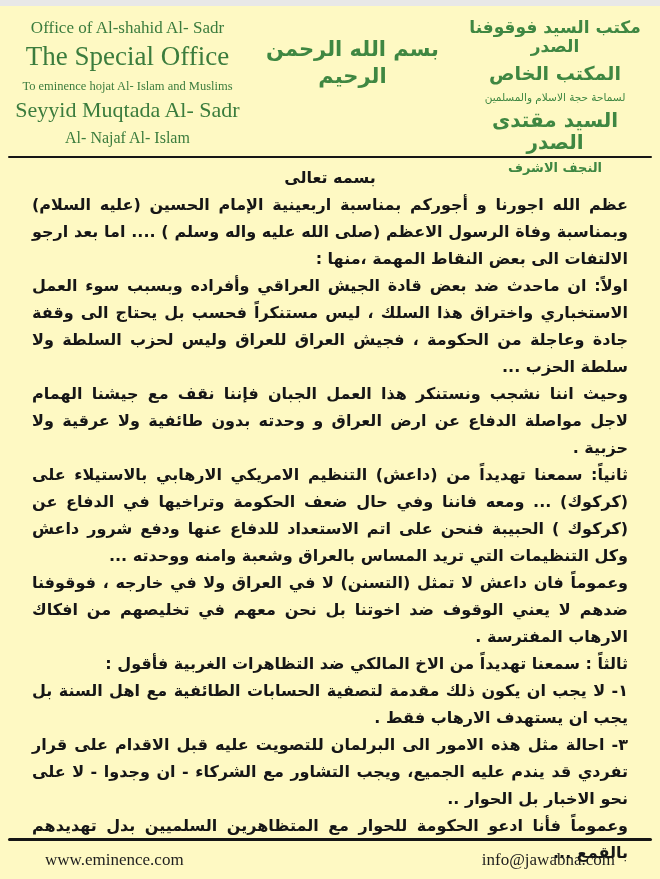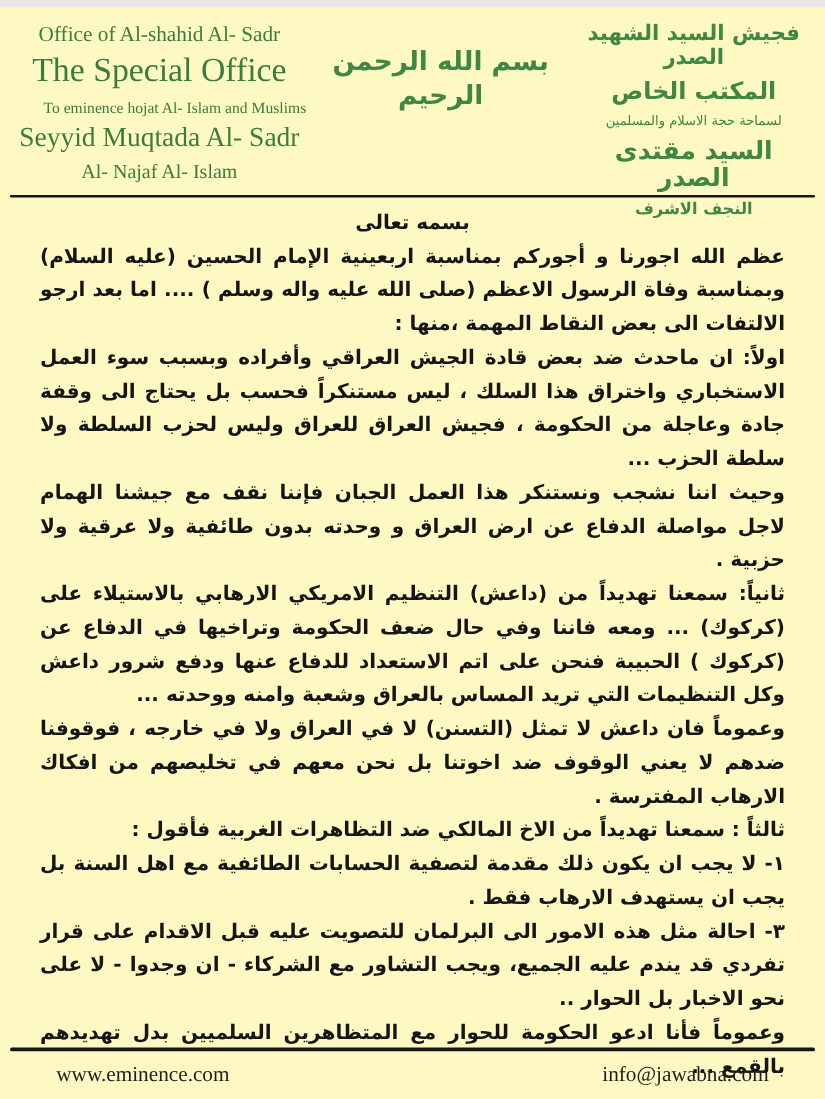--- a/index.html
+++ b/index.html
@@ -29,21 +29,21 @@
   }
   .header-en {
     width: 235px;
     text-align: center;
     color: var(--green);
     font-family: "Liberation Serif", "DejaVu Serif", serif;
     line-height: 1.15;
   }
   .header-en .l1 { font-size: 17px; margin-top: 4px; }
   .header-en .l2 { font-size: 27px; margin-top: 3px; }
-  .header-en .l3 { font-size: 12.5px; margin-top: 7px; text-align: right; }
+  .header-en .l3 { font-size: 12.5px; margin-top: 7px; }
   .header-en .l4 { font-size: 22px; margin-top: 4px; }
   .header-en .l5 { font-size: 16px; margin-top: 7px; }
 
   .basmala {
     width: 215px;
     margin-top: 22px;
     text-align: center;
     direction: rtl;
     color: var(--green-bright);
     font-weight: bold;
@@ -112,21 +112,21 @@
       <div class="l1">Office of Al-shahid  Al- Sadr</div>
       <div class="l2">The Special Office</div>
       <div class="l3">To eminence hojat Al- Islam and Muslims</div>
       <div class="l4">Seyyid  Muqtada Al- Sadr</div>
       <div class="l5">Al- Najaf Al- Islam</div>
     </div>
 
     <div class="basmala">بسم الله الرحمن الرحيم</div>
 
     <div class="header-ar">
-      <div class="a1">فجيش السيد الشهيد الصدر</div>
+      <div class="a1">مكتب السيد فوقوفنا الصدر</div>
       <div class="a2">المكتب الخاص</div>
       <div class="a3">لسماحة حجة الاسلام والمسلمين</div>
       <div class="a4">السيد مقتدى الصدر</div>
       <div class="a5">النجف الاشرف</div>
     </div>
   </div>
 
   <div class="rule"></div>
 
   <div class="letter-body">

